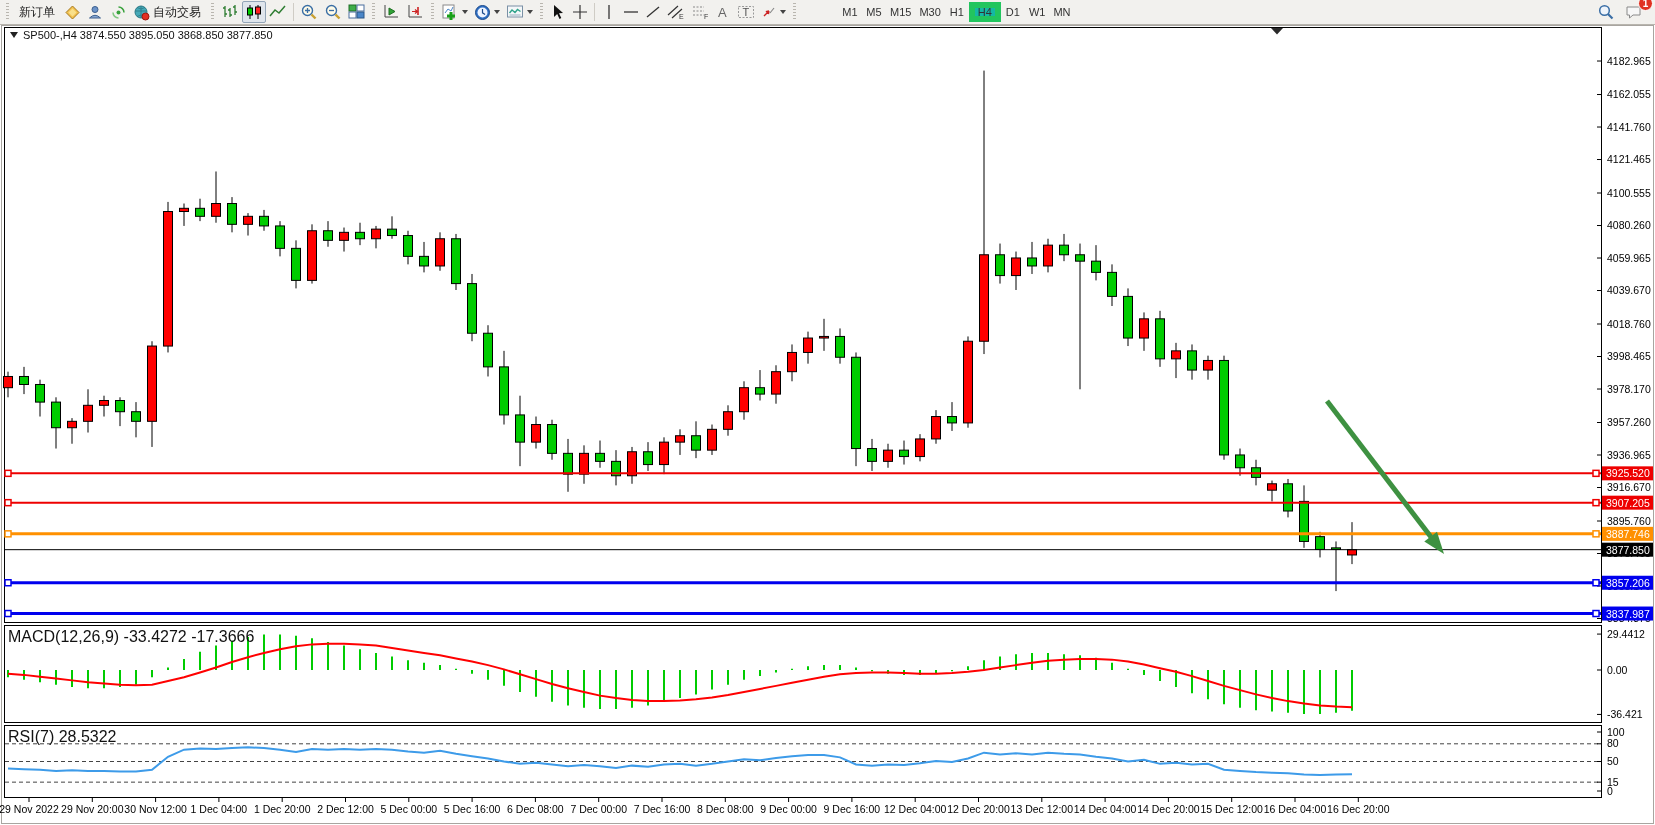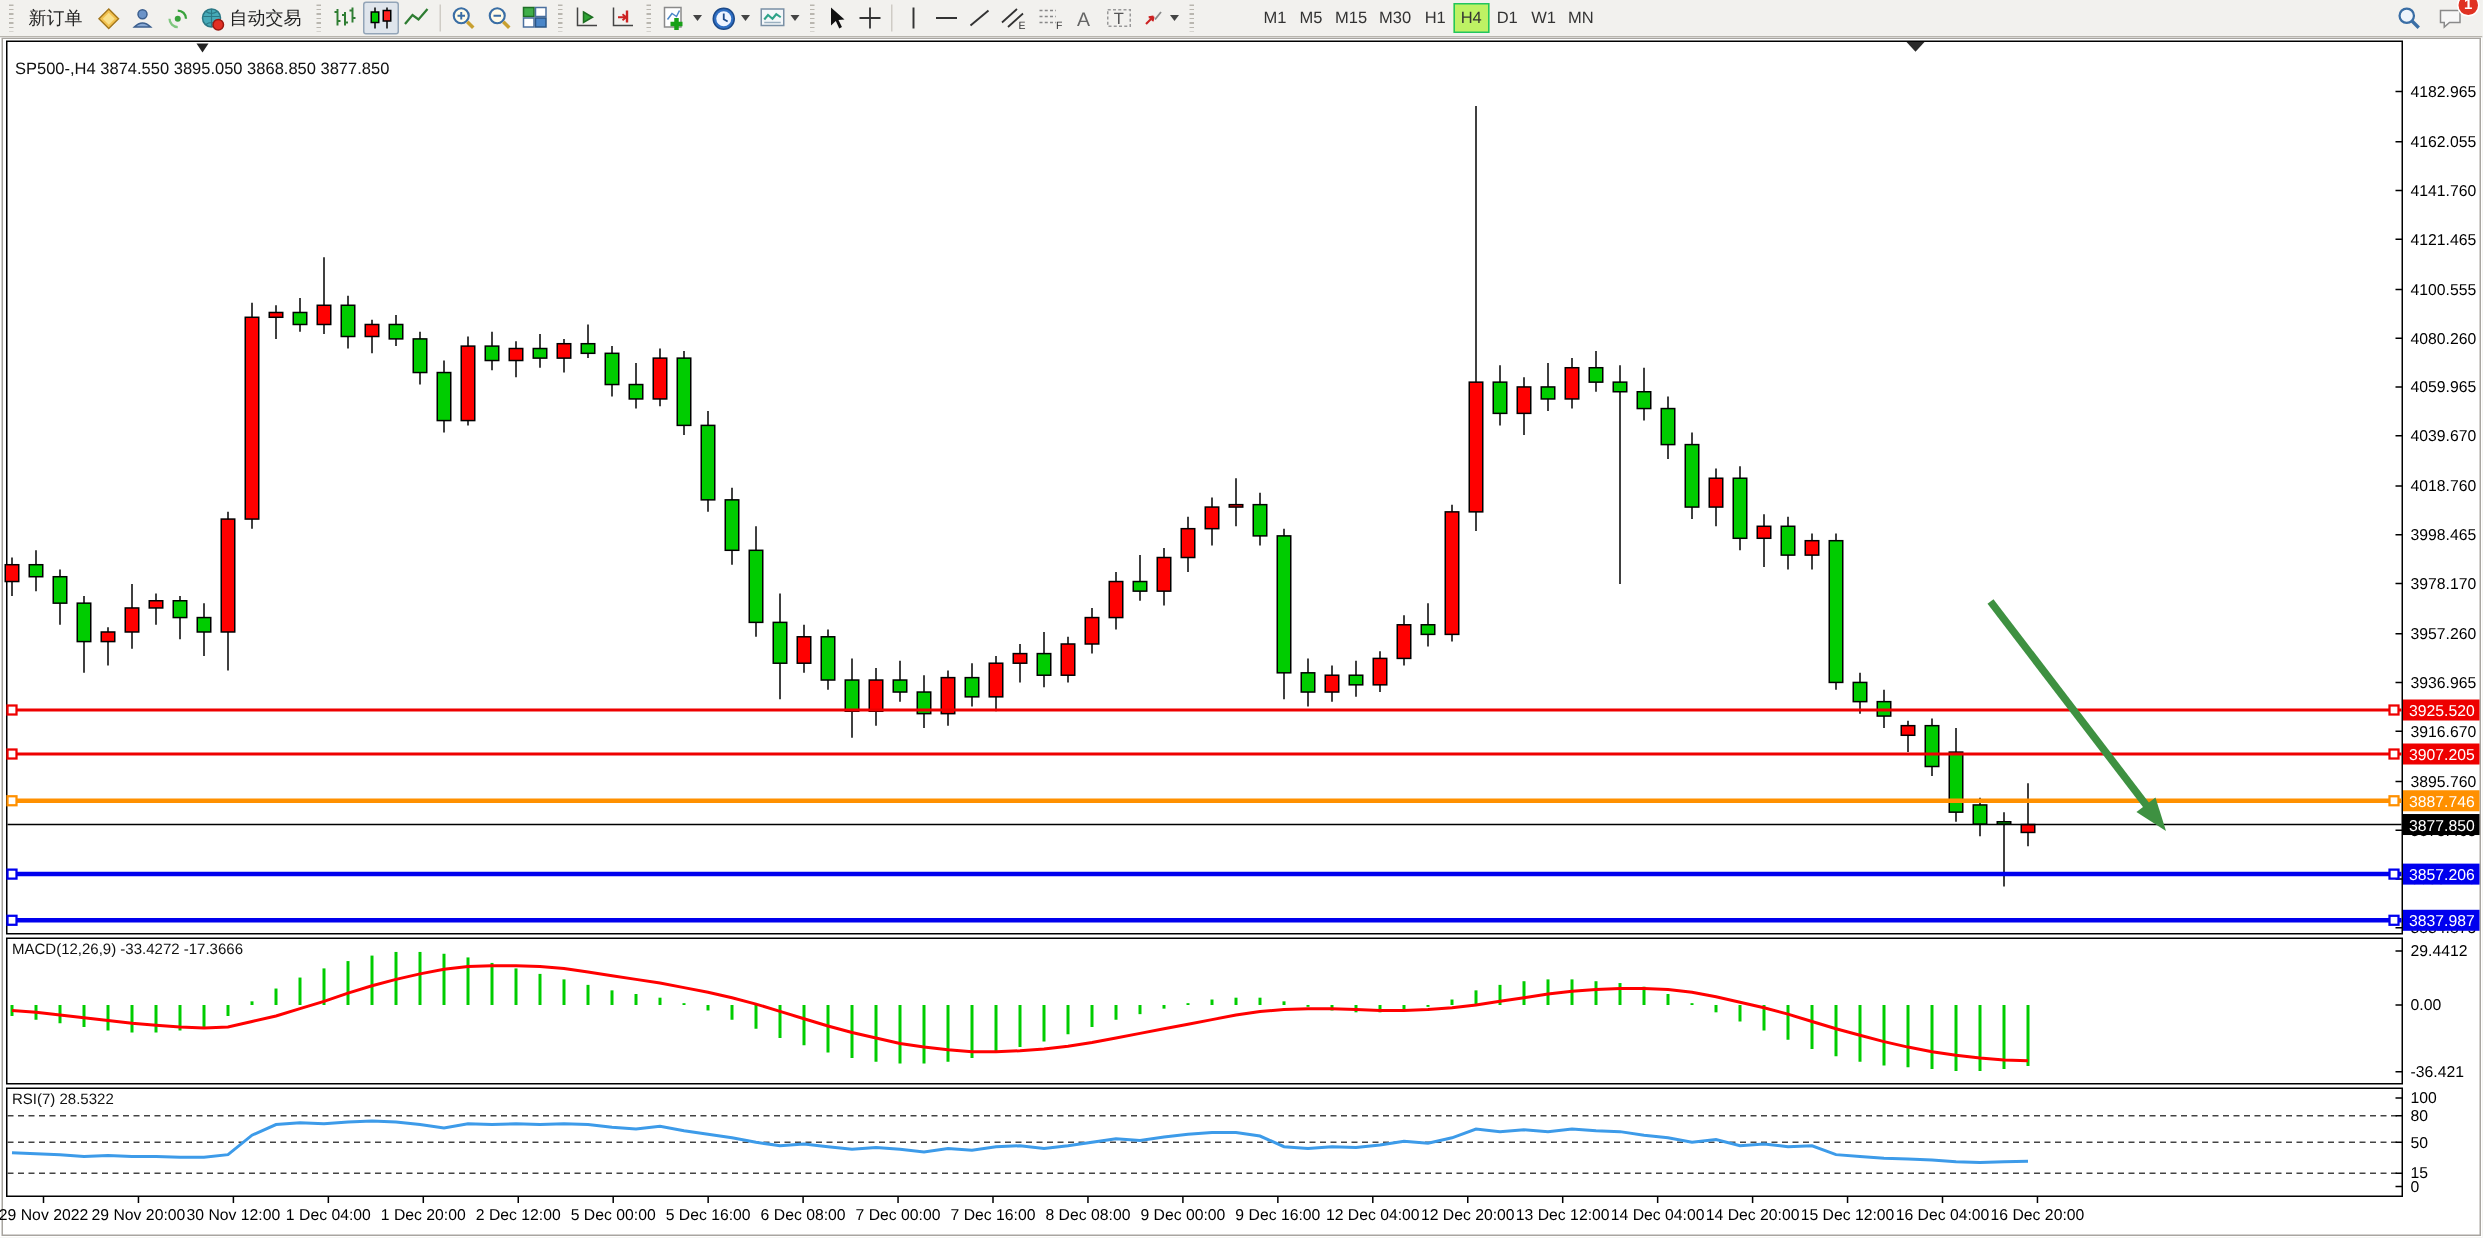--- a/index.html
+++ b/index.html
@@ -12,30 +12,30 @@
   .sep{width:1px;height:18px;background:#cfccc5;margin:0 3px;}
   .tbtn{height:22px;min-width:22px;display:flex;align-items:center;justify-content:center;
     border:1px solid transparent;border-radius:2px;padding:0 2px;cursor:default;box-sizing:border-box;}
   .tbtn.pressed{background:#dfe5ec;border:1px solid #93a5b8;}
   .tbtn svg{display:block;}
   .tlabel{font-size:12px;color:#222;padding:0 3px;white-space:nowrap;}
   .caret{width:0;height:0;border-left:3px solid transparent;border-right:3px solid transparent;
     border-top:4px solid #444;margin-left:3px;}
   .tfbtn{height:20px;min-width:24px;display:flex;align-items:center;justify-content:center;
     font-size:11px;color:#333;border:1px solid transparent;padding:0 3px;box-sizing:border-box;}
-  .tfbtn.active{border:1px solid #22c55e;background:#bef264;}
+  .tfbtn.active{border:6px solid #22c55e;background:#14b8a6;}
   #tb-right{margin-left:auto;display:flex;align-items:center;gap:4px;padding-right:6px;}
   .badge{position:absolute;right:-7px;top:-6px;background:#e03222;color:#fff;font-size:10px;font-weight:bold;
     border-radius:8px;min-width:13px;height:13px;line-height:13px;text-align:center;border:1px solid #fff;}
   
   #chartwin{position:absolute;left:0;top:25px;width:1655px;height:800px;background:#ffffff;}
   #chart-svg{position:absolute;left:0;top:0;}
-  #chart-title{position:absolute;left:10px;top:4px;font-size:11px;color:#111;display:flex;align-items:center;gap:5px;z-index:3;flex-direction:column;}
+  #chart-title{position:absolute;left:10px;top:4px;font-size:11px;color:#111;display:flex;align-items:center;gap:5px;z-index:3;}
   .tri-down{width:0;height:0;border-left:4px solid transparent;border-right:4px solid transparent;border-top:6px solid #222;}
-  #macd-label,#rsi-label{position:absolute;left:8px;font-size:10px;color:#111;z-index:3;background:rgba(255,255,255,.0);}
+  #macd-label,#rsi-label{position:absolute;left:8px;font-size:16px;color:#111;z-index:3;background:rgba(255,255,255,.0);}
   text{font-family:"Liberation Sans","DejaVu Sans",sans-serif;}
 </style>
 </head>
 <body>
 
 <div id="app">
 
   <div id="toolbar">
     <span class="grip"></span>
     <span class="tbtn">

